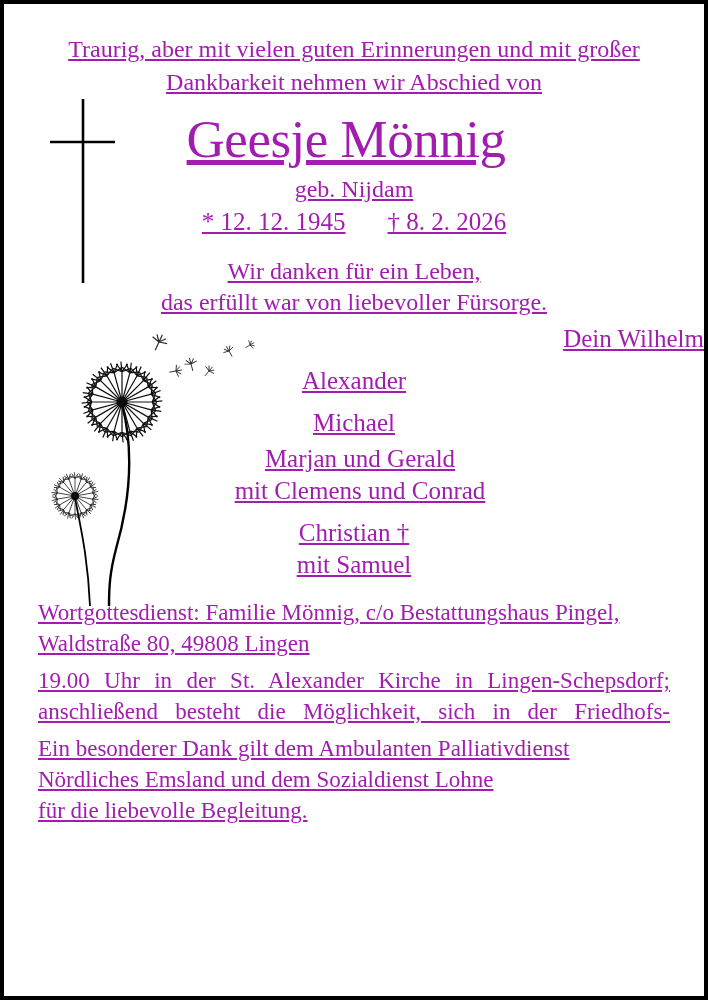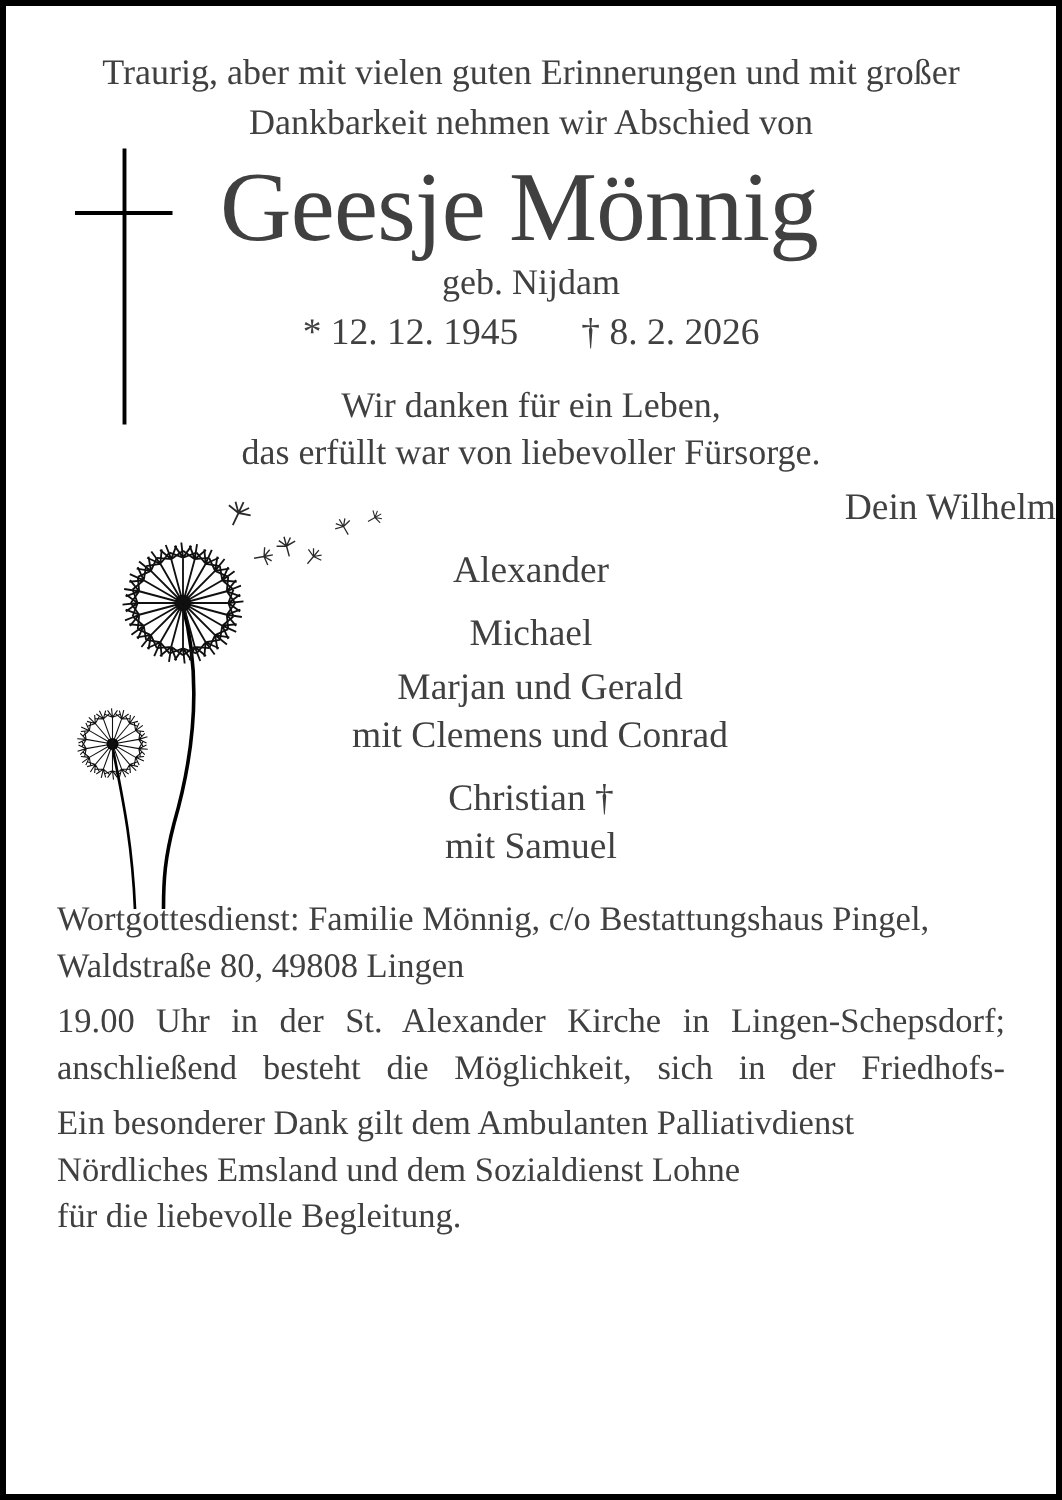--- a/index.html
+++ b/index.html
@@ -4,31 +4,32 @@
 <style>
   html, body { margin: 0; padding: 0; background: #e8e8e8; }
   .page {
     position: relative;
     width: 708px;
     height: 1000px;
     box-sizing: border-box;
     margin: 0 auto;
     background: #ffffff;
     border: 4px solid #000000;
-    color: #404040;
+    color: #a21caf;
     font-family: "Liberation Serif", "DejaVu Serif", serif;
     overflow: hidden;
+    text-decoration: underline;
   }
   .centered { text-align: center; }
 
   .intro { margin-top: 29px; font-size: 24px; line-height: 33px; }
 
   .name {
     margin: 8px 16px 0 0;
-    font-size: 66px;
+    font-size: 53px;
     line-height: 64px;
     font-weight: normal;
     letter-spacing: -0.5px;
     text-align: center;
   }
   .maiden { margin-top: 4px; font-size: 24px; line-height: 28px; }
   .dates  { margin-top: 4px; font-size: 25px; line-height: 29px; }
   .dates .death { margin-left: 42px; }
 
   .epitaph { margin-top: 20px; font-size: 24px; line-height: 31px; }

